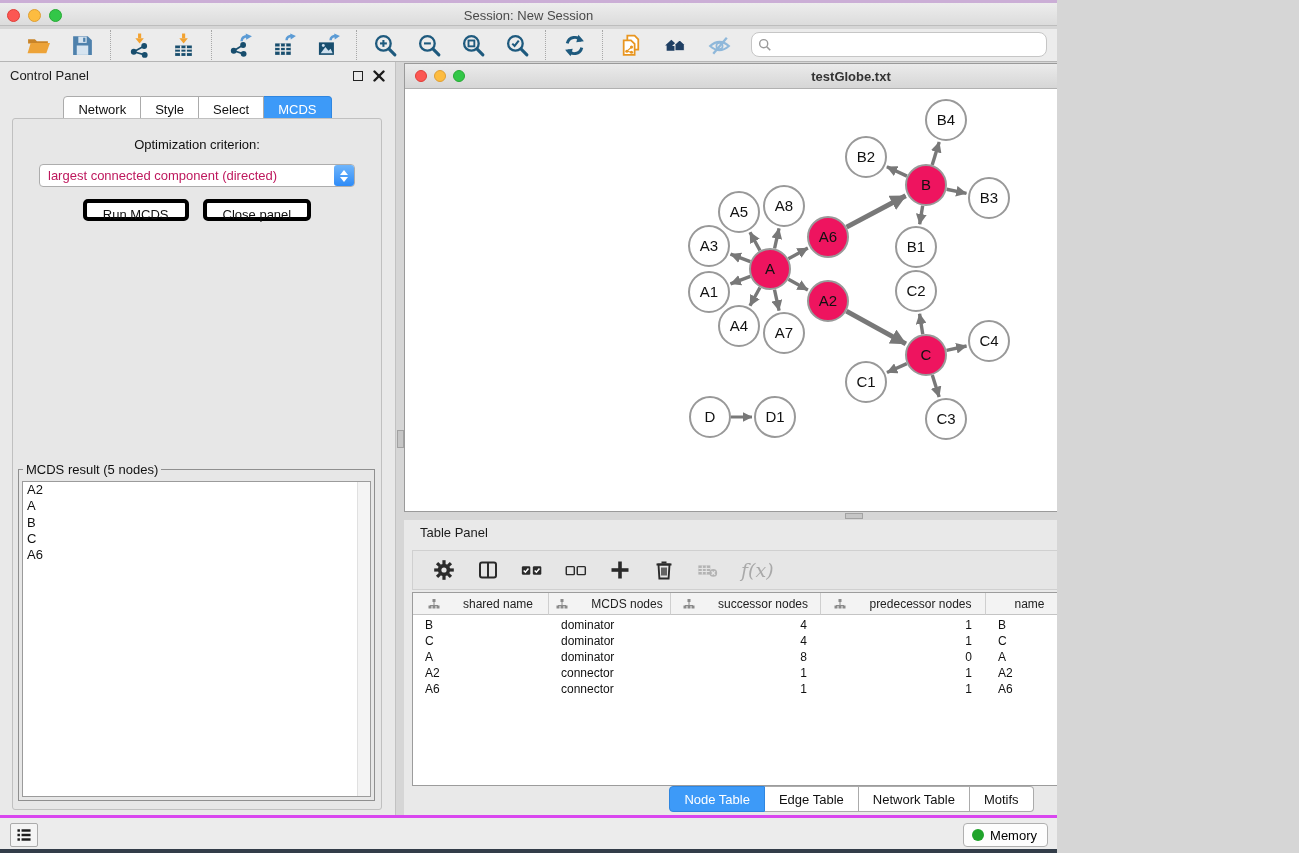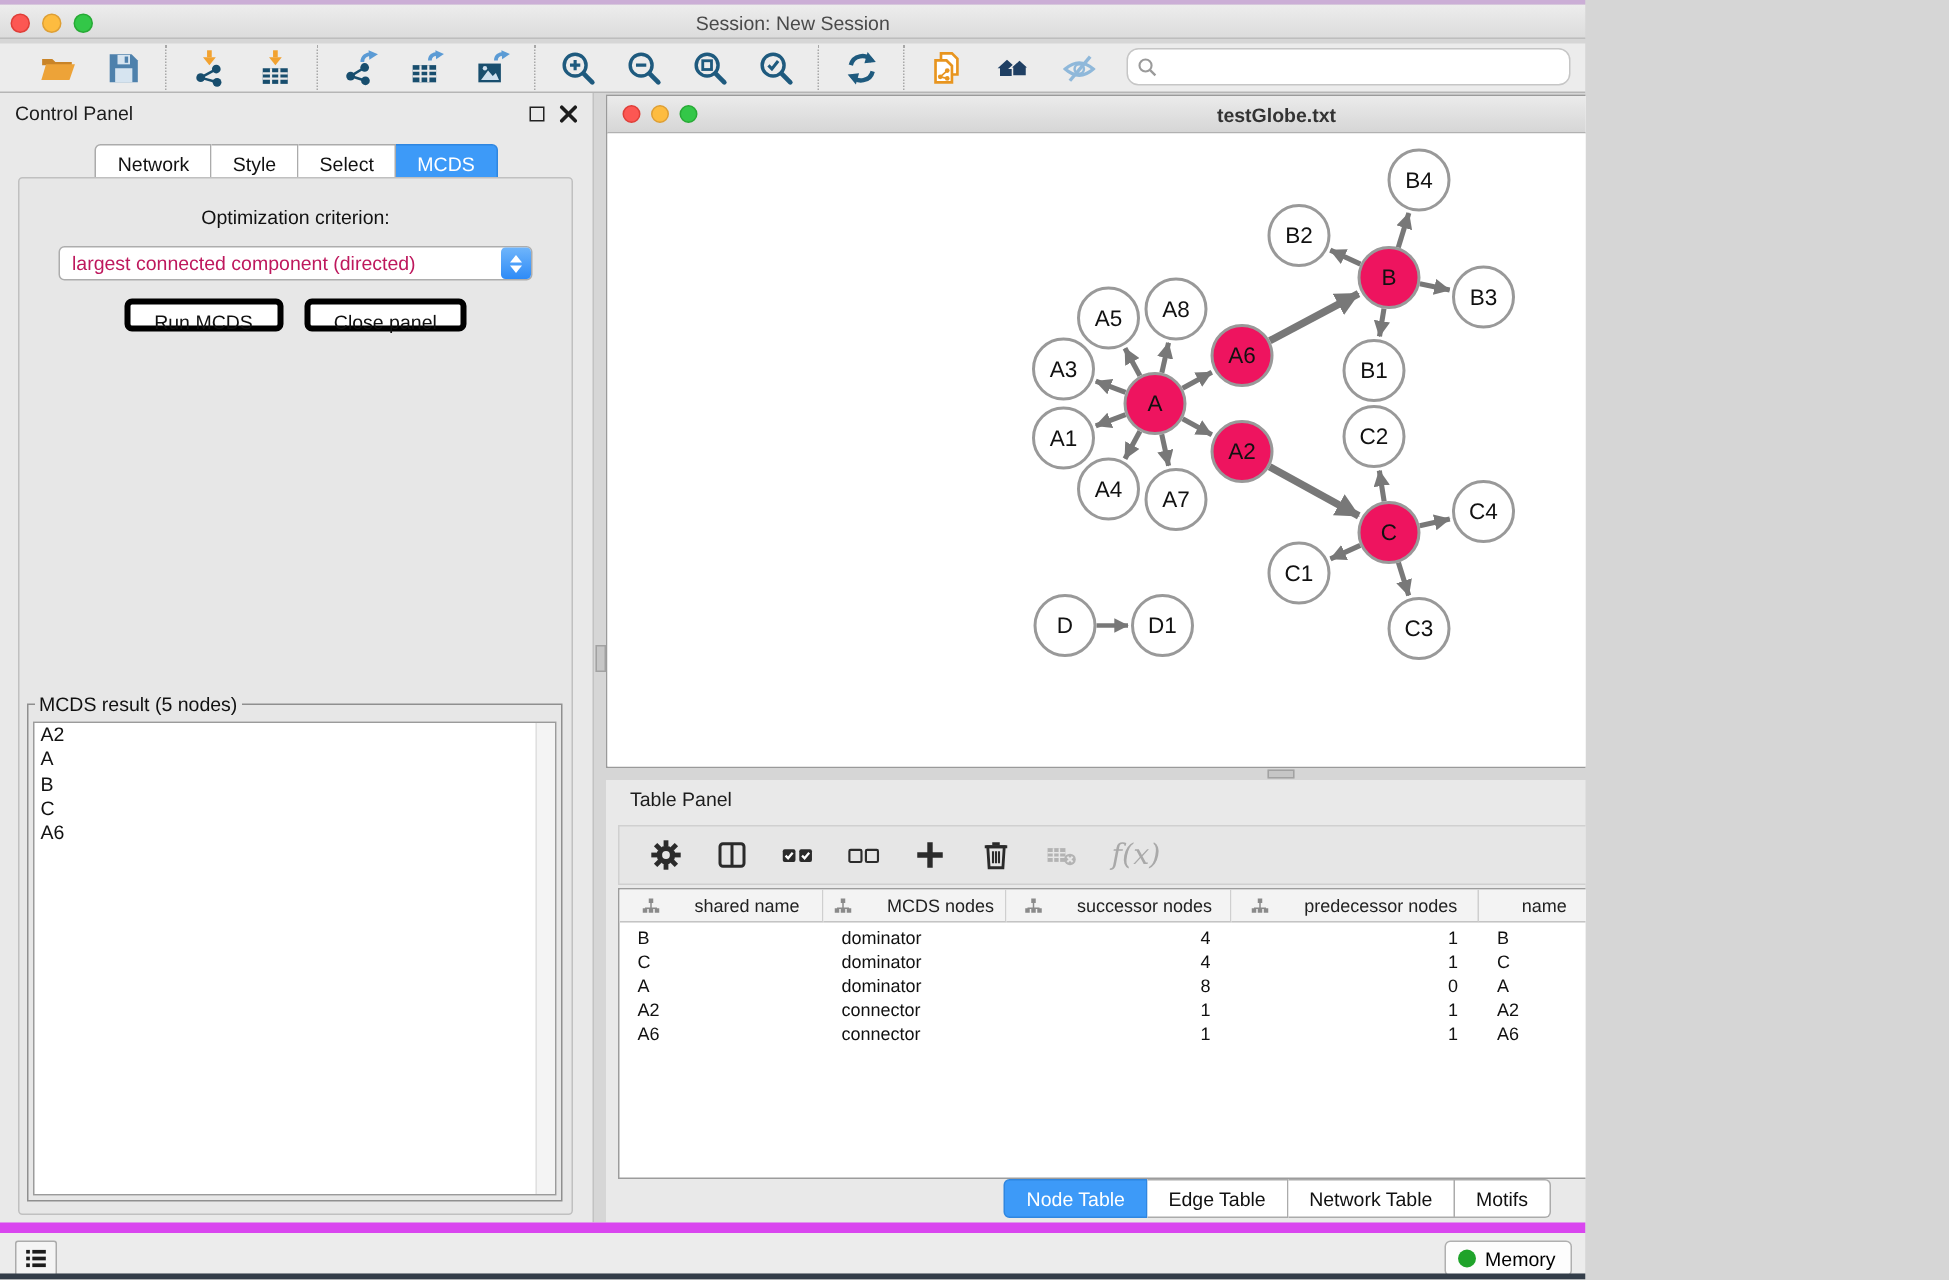--- a/index.html
+++ b/index.html
@@ -88,21 +88,21 @@
   .tbl-wrap { position:absolute; left:8px; right:8px; top:72px; bottom:29px; background:#fff; border:1px solid #9c9c9c; overflow:hidden; }
   .tbl-header { display:flex; height:22px; }
   .th { display:flex; align-items:center; justify-content:center; gap:23px; background:#f3f3f3;
     border-right:1px solid #cfcfcf; border-bottom:1px solid #c4c4c4; font-size:12px; color:#222; cursor:pointer; }
   .th svg { width:12px; height:12px; flex:0 0 auto; }
   .tbl-row { display:flex; height:16px; align-items:center; cursor:default; }
   .td { font-size:12px; color:#111; white-space:nowrap; overflow:hidden; }
   .tp-tabs { position:absolute; left:0; right:0; bottom:3px; display:flex; justify-content:center; }
 
   
-  .statusbar { position:absolute; left:0; top:815px; right:0; height:34px; background:#ececec; border-top:7px solid #d946ef; }
+  .statusbar { position:absolute; left:0; top:815px; right:0; height:34px; background:#ececec; border-top:3px solid #d946ef; }
   .list-btn { position:absolute; left:10px; top:5px; width:28px; height:24px; background:#f4f4f4;
     border:1px solid #ababab; border-radius:2px; display:flex; align-items:center; justify-content:center; cursor:pointer; }
   .memory-btn { position:absolute; right:9px; top:5px; height:24px; padding:0 10px 0 8px; background:#fdfdfd;
     border:1px solid #b0b0b0; border-radius:4px; display:flex; align-items:center; gap:6px; font-size:13px; cursor:pointer; }
   .mem-dot { width:12px; height:12px; border-radius:50%; background:#1fa32a; }
   .bottom-strip { position:absolute; left:0; right:0; bottom:0; height:4px; background:#333d49; }
 </style>
 </head>
 <body>
 

